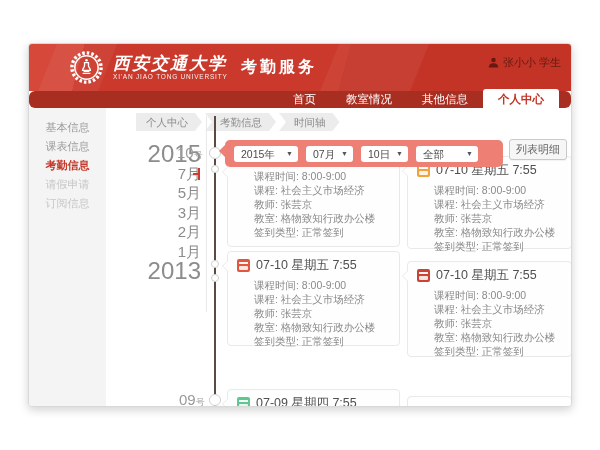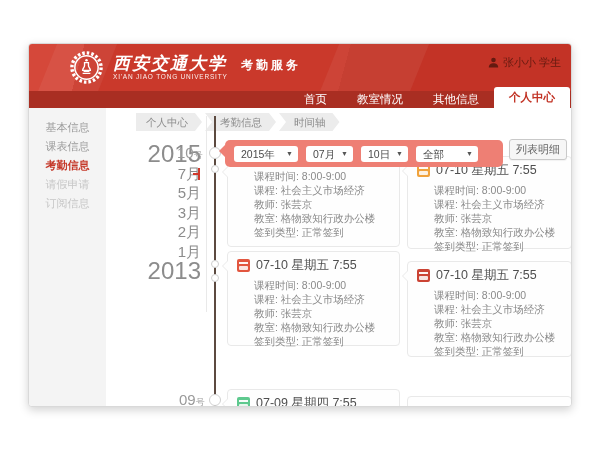--- a/index.html
+++ b/index.html
@@ -15,28 +15,28 @@
     background:linear-gradient(105deg,#d5483a 0%,#d5483a 10%,#ca392b 10%,#ca392b 58%,#c33326 58%,#c33326 100%);padding-left:48px; }
   .header .band { position:absolute; top:-5px; height:60px; background:rgba(255,255,255,0.06);
     transform:skewX(-22deg); }
   .band.b1 { left:18px; width:60px; }
   .band.b2 { left:300px; width:90px; }
   .logo { position:absolute; left:40px; top:6px; width:35px; height:35px; }
   .brand-cn { position:absolute; left:84px; top:8px; color:#fff; font-size:17px;
     font-weight:bold; font-style:italic; letter-spacing:2px; }
   .brand-en { position:absolute; left:84px; top:29px; color:rgba(255,255,255,0.92);
     font-size:6.5px; letter-spacing:0.8px; }
-  .service-title { position:absolute; left:212px; top:13px; color:#fff; font-size:12px;
+  .service-title { position:absolute; left:212px; top:13px; color:#fff; font-size:16px;
     font-weight:bold; letter-spacing:3px; }
   .user-info { position:absolute; right:10px; top:11px; color:#641a10; font-size:11px;
     display:flex; align-items:center; gap:4px; cursor:pointer; }
 
   
   .nav { position:absolute; left:0; top:47px; width:100%; height:17px; background:#a92e22;
-    display:flex; justify-content:flex-end; align-items:flex-end; padding-right:1px; }
+    display:flex; justify-content:flex-end; align-items:center; padding-right:12px;border-radius:6px; }
   .nav-tab { color:#ffffff; font-size:11.5px; line-height:17px; padding:0 15px; cursor:pointer; }
   .nav-tab.active { background:#ffffff; color:#c23325; font-weight:bold; height:21px;
     line-height:21px; border-radius:3px 3px 0 0; }
 
   
   .sidebar { position:absolute; left:0; top:64px; width:77px; height:300px;
     background:#f4f4f4; padding-top:10px; }
   .side-item { height:19px; line-height:19px; text-align:center; font-size:11px;
     color:#9b9b9b; cursor:pointer; }
   .side-item.dim { color:#c6c6c6; }

